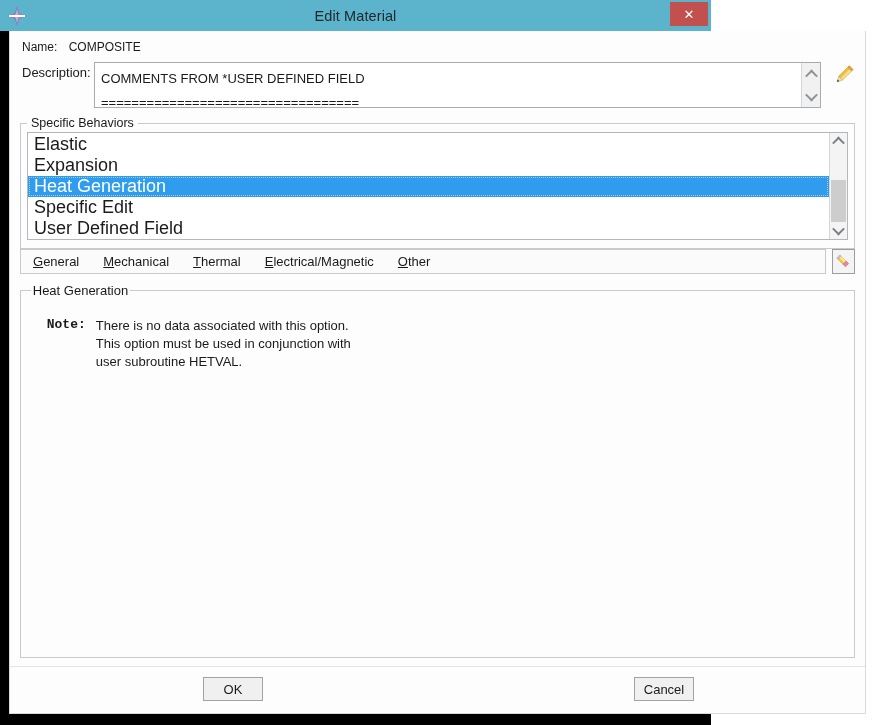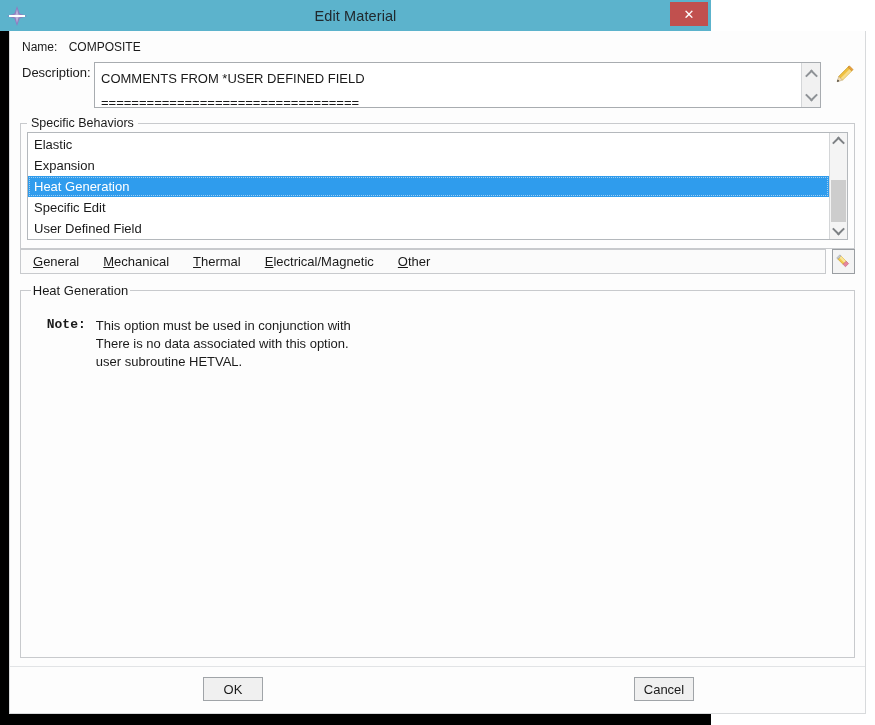--- a/index.html
+++ b/index.html
@@ -175,21 +175,21 @@
   }
   .listbox {
     flex: 1;
     overflow: hidden;
     padding-top: 1px;
   }
   .list-item {
     height: 21px;
     line-height: 21px;
     padding-left: 6px;
-    font-size: 13px;
+    font-size: 18px;
     cursor: pointer;
     box-sizing: border-box;
   }
   .list-item.selected {
     background: #2f9ced;
     color: #ffffff;
     outline: 1px dotted #9fcdf0;
     outline-offset: -2px;
   }
   .vscroll {
@@ -405,22 +405,22 @@
           </g>
         </svg>
       </div>
     </div>
 
     <fieldset class="detail-group">
       <legend>Heat Generation</legend>
       <div class="note">
         <div class="note-key">Note:</div>
         <div class="note-lines">
+          <div>There is no data associated with this option.</div>
           <div>This option must be used in conjunction with</div>
-          <div>There is no data associated with this option.</div>
           <div>user subroutine HETVAL.</div>
         </div>
       </div>
     </fieldset>
 
     <div class="footer">
       <button class="btn" id="ok-btn">OK</button>
       <button class="btn" id="cancel-btn">Cancel</button>
     </div>
 

